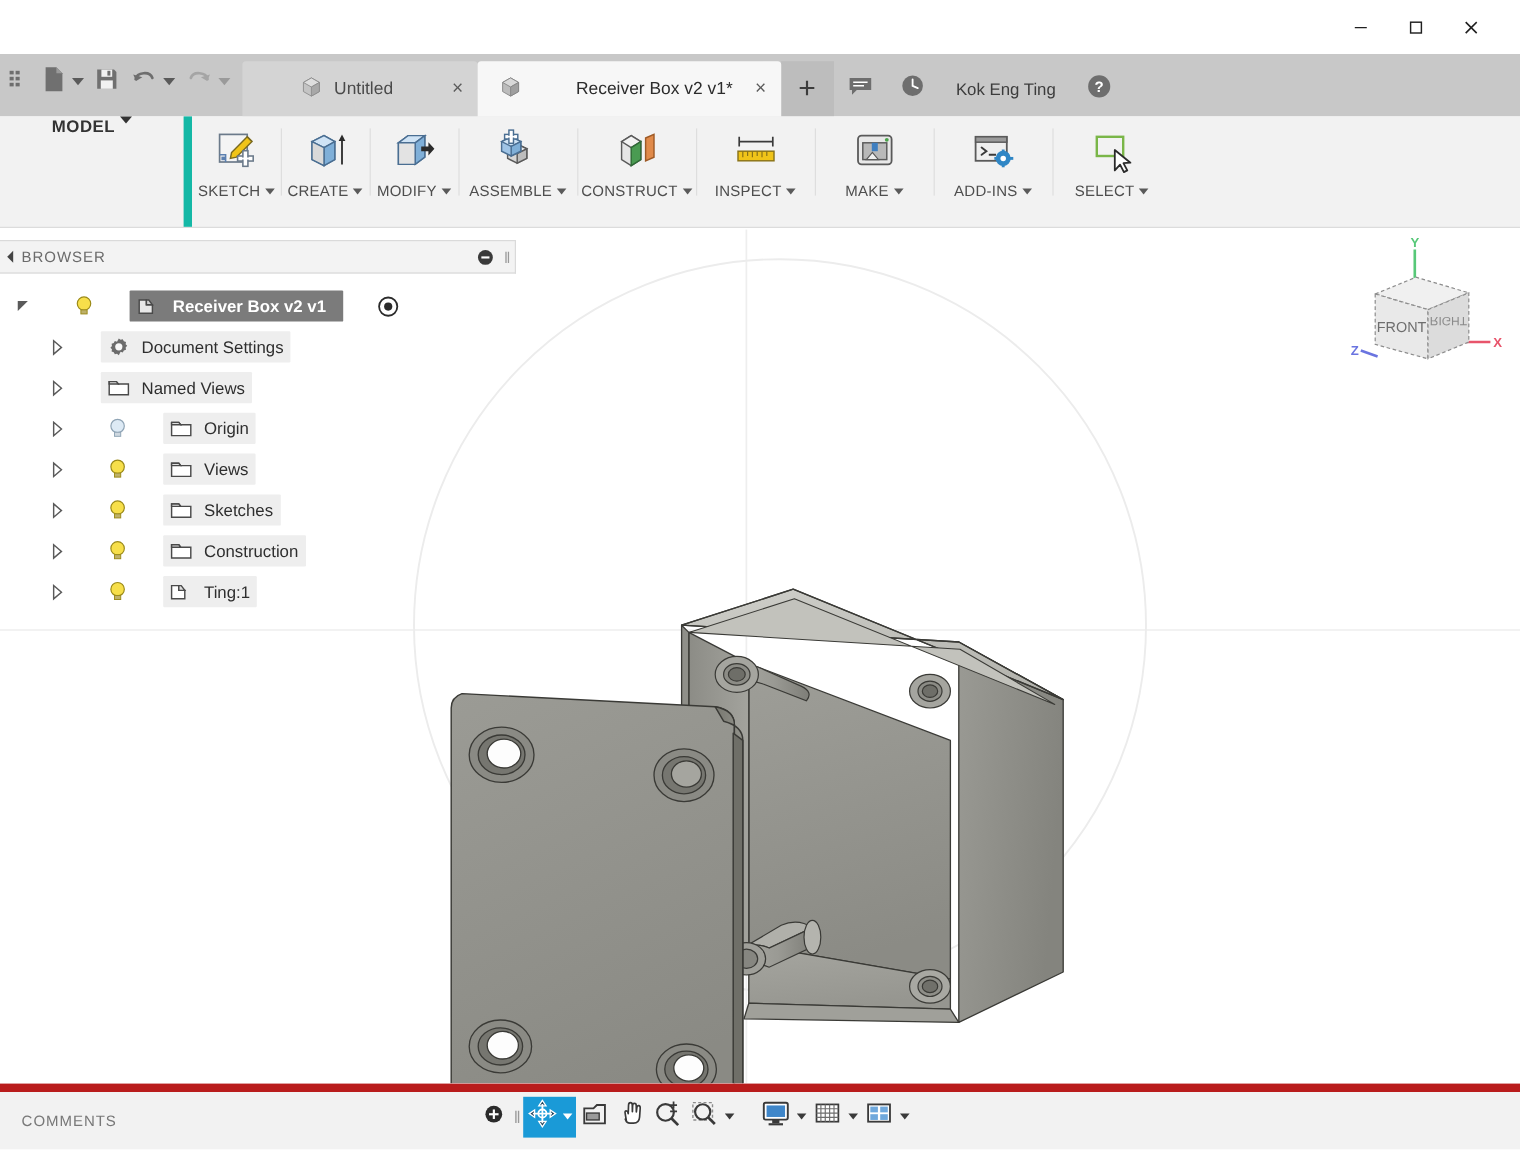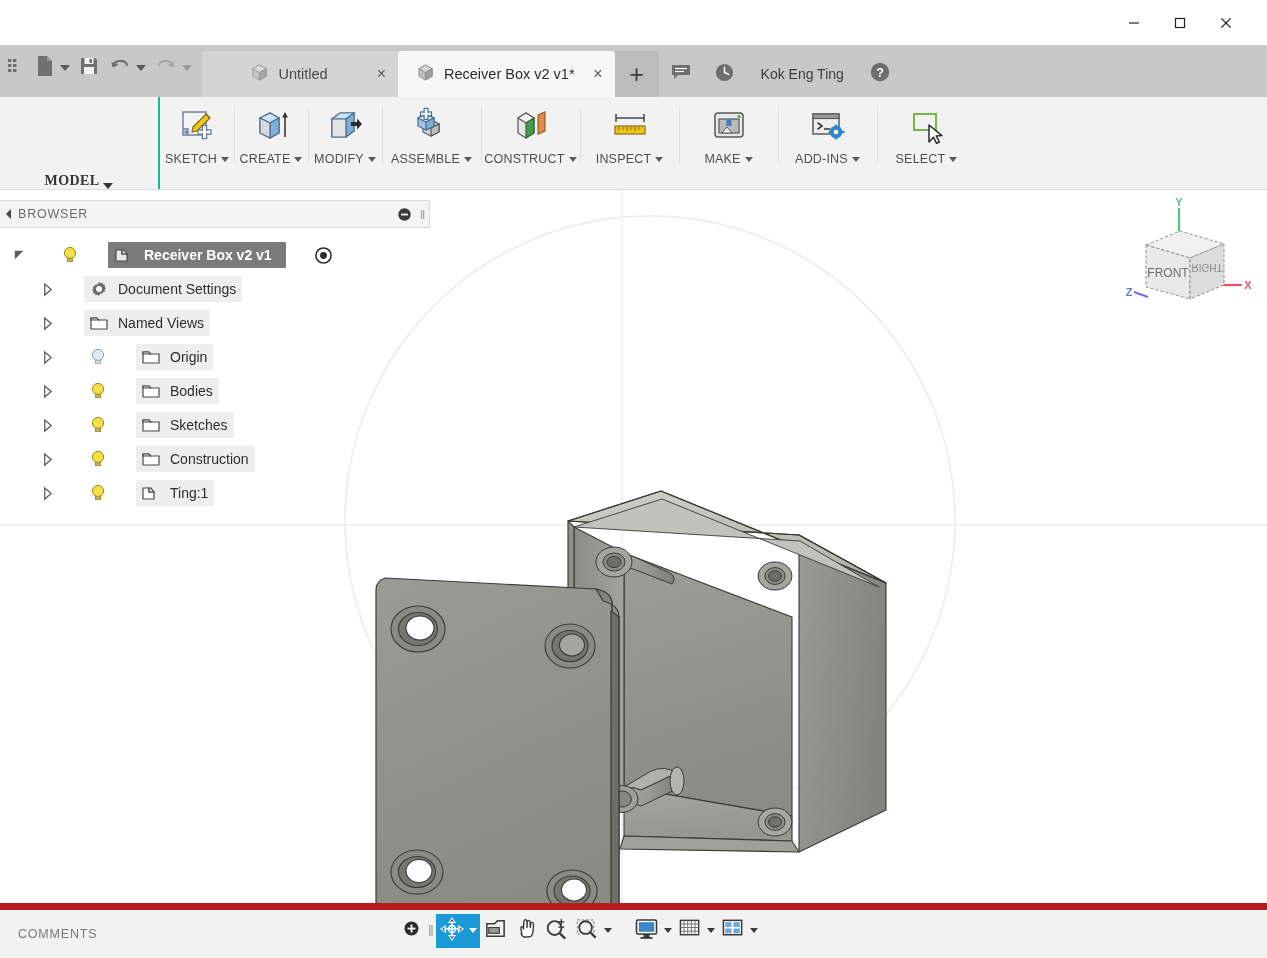--- a/index.html
+++ b/index.html
@@ -37,21 +37,21 @@
            border-top: 6px solid #5a5a5a; margin-left: 4px; }
   .caret.dim { border-top-color: #9a9a9a; }
 
   .tab {
     position: relative; display: flex; align-items: center; height: 46px;
     padding: 0 14px 0 18px; min-width: 196px; justify-content: center;
     border-top-left-radius: 3px; border-top-right-radius: 3px;
     font-size: 14.5px; color: #3b3b3b; cursor: default;
   }
   .tab.inactive { background: #d4d4d4; color: #4a4a4a; }
-  .tab.active { background: #f7f7f7; color: #2c2c2c; }
+  .tab.active { background: #f7f7f7; color: #2c2c2c; gap: 36px; }
   .tab .tlabel { margin: 0 26px 0 9px; white-space: nowrap; }
   .tab .tclose {
     position: absolute; right: 12px; top: 50%; transform: translateY(-50%);
     font-size: 16px; color: #5a5a5a; line-height: 1; cursor: default;
   }
   .tabplus {
     display: flex; align-items: center; justify-content: center;
     width: 44px; height: 46px; background: #bdbdbd; color: #3c3c3c;
     font-size: 25px; font-weight: 300; cursor: default;
   }
@@ -61,23 +61,23 @@
   }
   .username { font-size: 14px; color: #3c3c3c; padding: 0 14px; line-height: 46px; white-space: nowrap; }
 
   
   .ribbon {
     position: absolute; left: 0; top: 97px; width: 1267px; height: 93px;
     background: #f2f2f2; display: flex; align-items: stretch;
     border-bottom: 1px solid #dcdcdc;
   }
   .modelbox {
-    width: 160px; display: flex; align-items: flex-end; justify-content: center;
+    width: 160px; display: flex; align-items: flex-start; justify-content: center;
     font-size: 14px; font-weight: bold; color: #333; letter-spacing: .4px;
-    border-right: 2px solid #14b8a6; cursor: default; font-family: Liberation Serif, serif;
+    border-right: 7px solid #14b8a6; cursor: default;
   }
   .modelbox .caret { border-top-color: #333; }
   .rgroup {
     width: 74px; display: flex; flex-direction: column; align-items: center;
     justify-content: flex-start; padding-top: 6px; position: relative; cursor: default;
   }
   .rgroup.wide { width: 99px; }
   .rgroup + .rgroup::before {
     content: ""; position: absolute; left: 0; top: 10px; bottom: 26px; width: 1px; background: #dedede;
   }
@@ -697,21 +697,21 @@
               <rect x="6.4" y="13.2" width="5.2" height="3.4" fill="#bdb06a" stroke="#9b8a18" stroke-width=".8"></rect>
             </svg>
         </span>
         <span class="hl">
           <span class="tw ticon">
             <svg width="22" height="20" viewBox="0 0 22 20">
                 <path d="M3 5 h6 l1.6 2 h8.4 v9 h-16 z" fill="#ffffff" stroke="#4a4a4a" stroke-width="1.2"></path>
                 <path d="M3 5 h6 l1.6 2 h-7.6 z" fill="#e0e0e0" stroke="#4a4a4a" stroke-width="1.2"></path>
               </svg>
           </span>
-          <span class="tlbl">Bodies</span>
+          <span class="tlbl">Views</span>
         </span>
       </div>
 
       <div class="trow" style="padding-left:34px;">
         <span class="tw tarrow">
           <svg width="13" height="15" viewBox="0 0 14 16">
               <path d="M4 2 L11 8 L4 14 Z" fill="none" stroke="#5a5a5a" stroke-width="1.3"></path>
             </svg>
         </span>
         <span class="tw tbulb">

